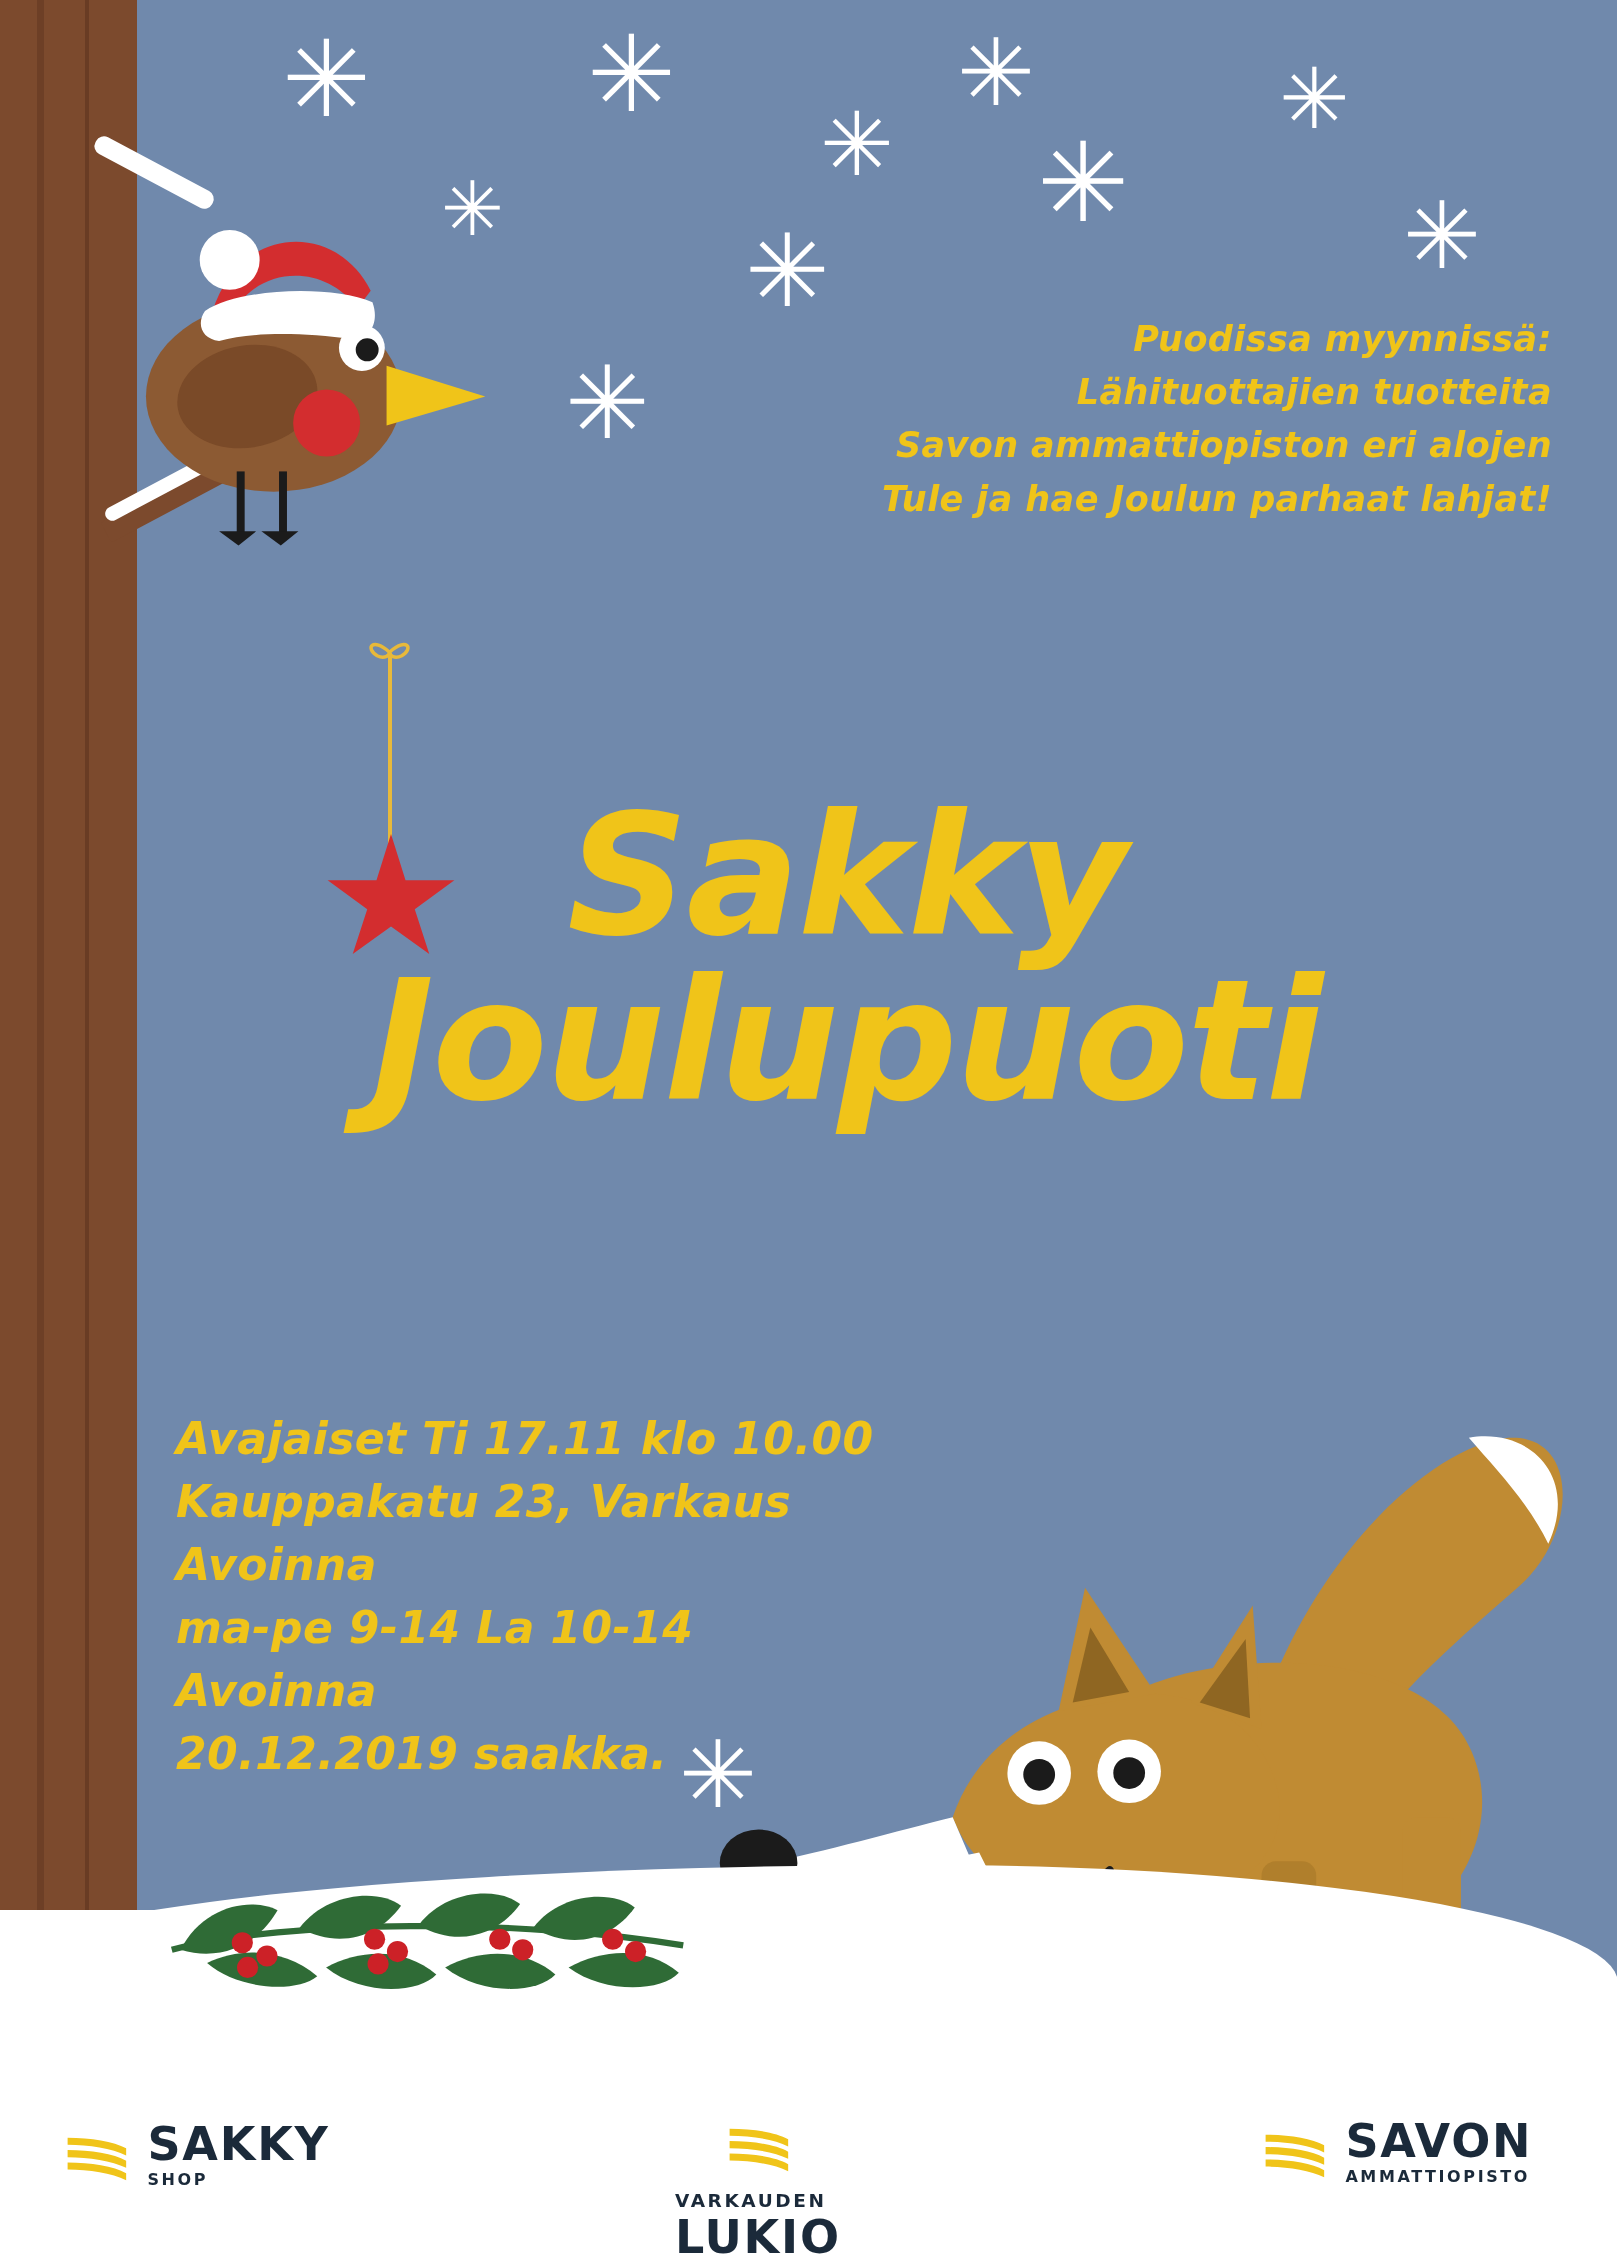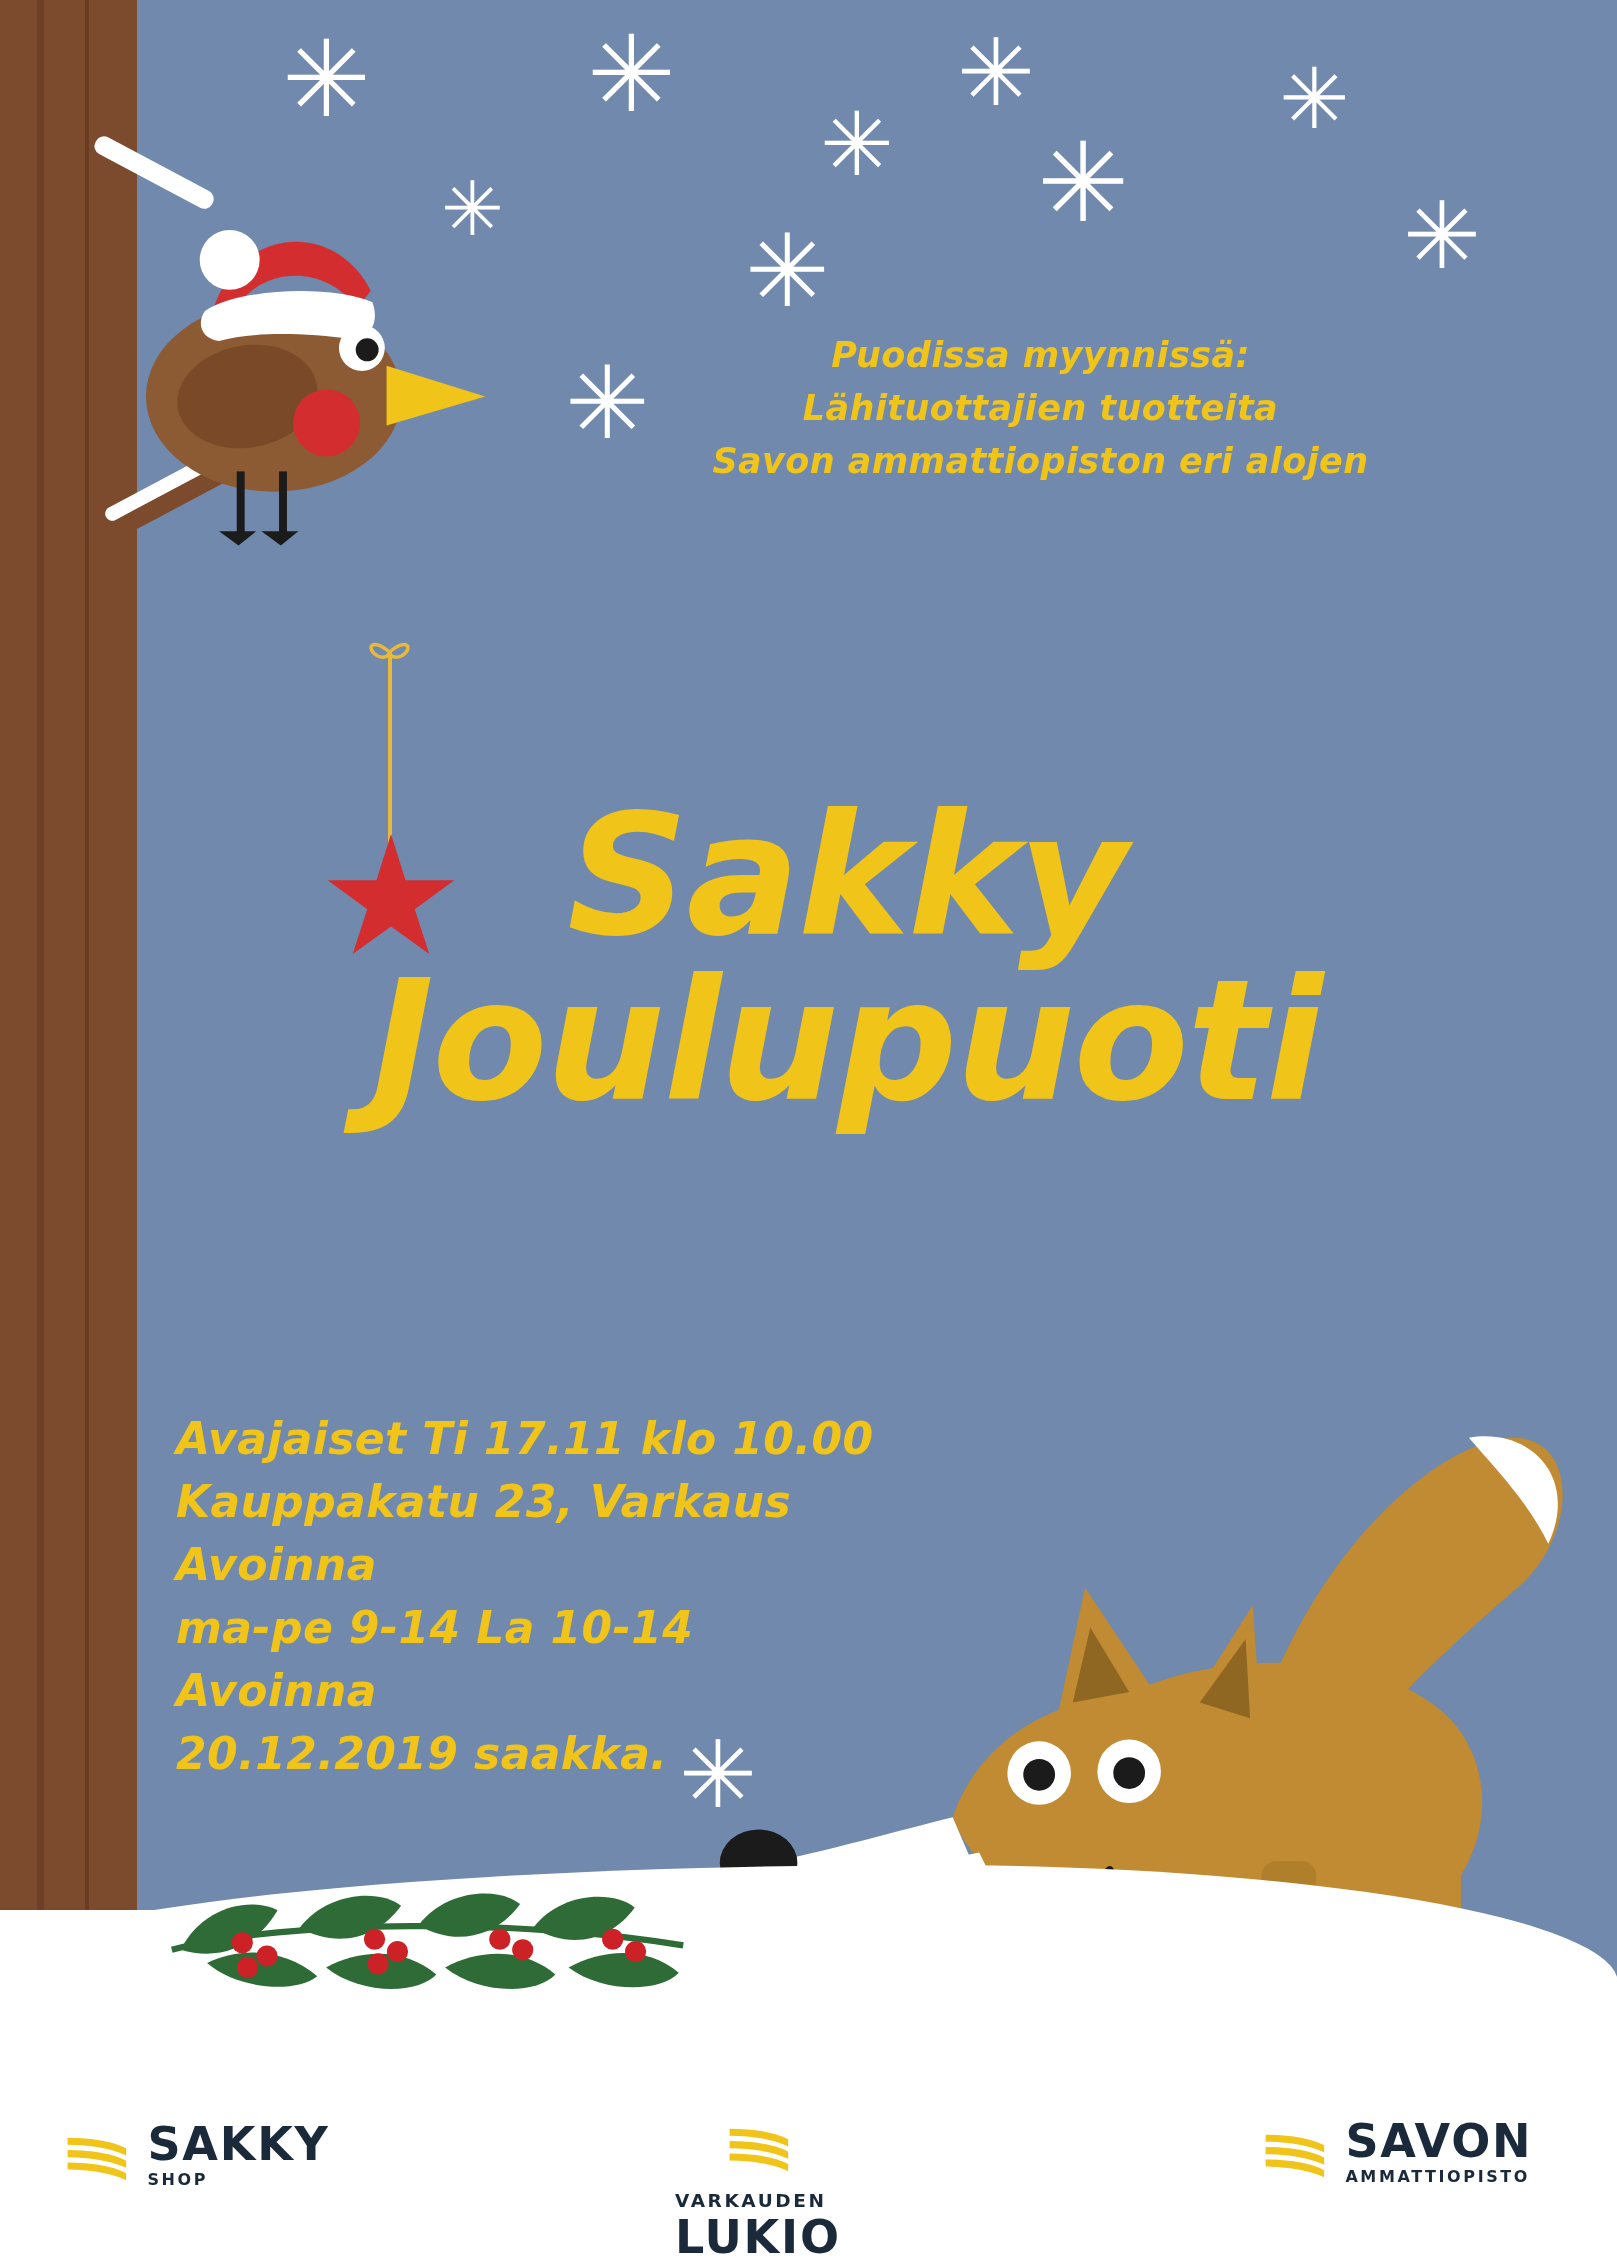--- a/index.html
+++ b/index.html
@@ -108,29 +108,28 @@
     line-height: 1;
     font-family: "DejaVu Sans", sans-serif;
     user-select: none;
   }
   
   .top-text {
     position: absolute;
     left: 529px;
     top: 313px;
     width: 1023px;
-    text-align: center;
+    text-align: right;
     color: #f0c419;
     font-family: "DejaVu Sans", sans-serif;
     font-weight: bold;
     font-style: italic;
     font-size: 35px;
     line-height: 1.52;
     letter-spacing: 0.4px;
-    margin-top: 16px;
   }
   .title {
     position: absolute;
     left: 132px;
     top: 794px;
     width: 1429px;
     color: #f0c419;
     font-family: "DejaVu Sans", sans-serif;
     font-weight: bold;
     font-style: italic;
@@ -350,20 +349,21 @@
           <circle cx="418" cy="120" r="12"></circle>
         <circle cx="520" cy="108" r="12"></circle>
           <circle cx="546" cy="122" r="12"></circle>
       </g>
     </svg>
 
     <div class="top-text">
       <div>Puodissa myynnissä:</div>
       <div>Lähituottajien tuotteita</div>
       <div>Savon ammattiopiston eri alojen</div>
+      <div>Tule ja hae Joulun parhaat lahjat!</div>
     </div>
 
     <div class="title">
       <span class="line1">Sakky</span>
       <span class="line2">Joulupuoti</span>
     </div>
 
     <div class="info">
       <div>Avajaiset Ti 17.11 klo 10.00</div>
       <div>Kauppakatu 23, Varkaus</div>

